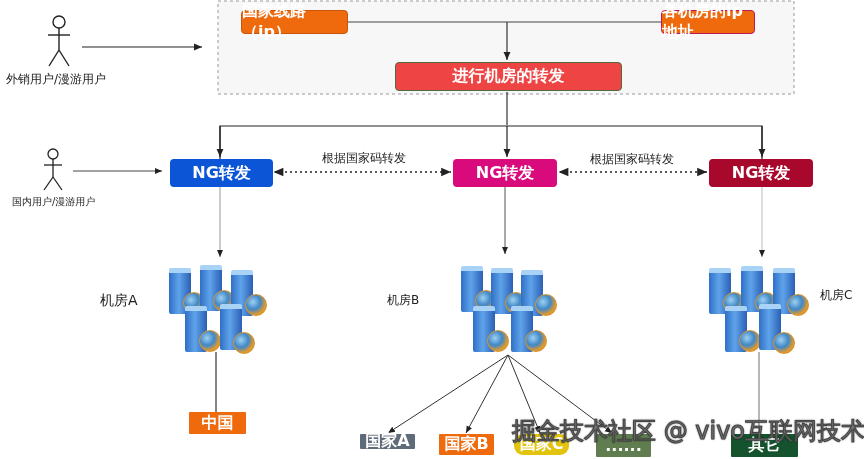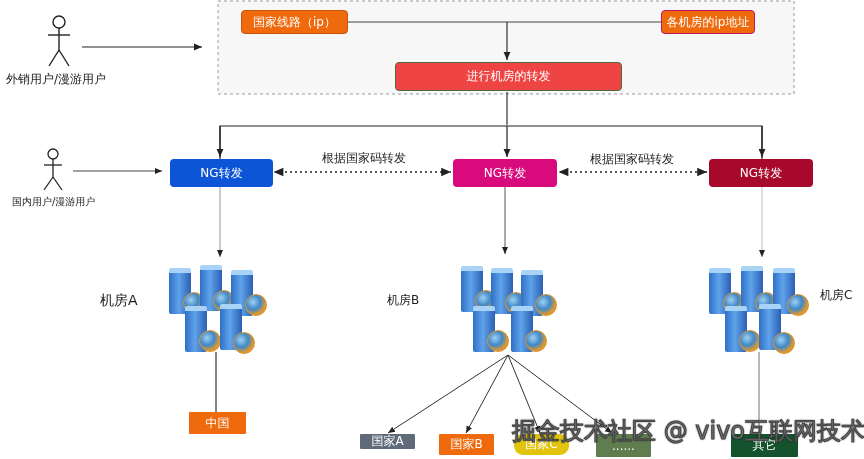--- a/index.html
+++ b/index.html
@@ -1,20 +1,20 @@
 <!DOCTYPE html>
 <html><head>
 <meta charset="utf-8">
 <style>
   html, body { margin: 0; padding: 0; background: #ffffff; }
   body { width: 864px; height: 459px; position: relative; overflow: hidden;
          font-family: "DejaVu Sans", "Liberation Sans", sans-serif; color: #222; }
   .abs { position: absolute; }
   .box { position: absolute; display: flex; align-items: center; justify-content: center;
-         color: #fff; font-size: 12px; border-radius: 4px; box-sizing: border-box; }
+         color: #fff; font-size: 16px; border-radius: 4px; box-sizing: border-box; font-weight: bold; }
   .lbl { position: absolute; font-size: 12px; color: #222; white-space: nowrap; }
   #lines { position: absolute; left: 0; top: 0; }
   .cluster { position: absolute; width: 110px; height: 100px; }
   .srv { position: absolute; width: 22px; height: 46px;
          background: linear-gradient(90deg, #2f6fc6 0%, #5fa3ea 45%, #2b5fb5 100%);
          border-top: 5px solid #a9d2f7; border-radius: 2px; box-sizing: border-box; }
   .globe { position: absolute; width: 20px; height: 20px; border-radius: 50%;
            background: radial-gradient(circle at 35% 35%, #9fd0f0 0%, #3f88c8 40%, #e59a2a 70%, #c97a18 100%);
            border: 1px solid #d6932c; }
   .watermark { position: absolute; left: 512px; top: 415px; font-size: 24px; color: #737373;

